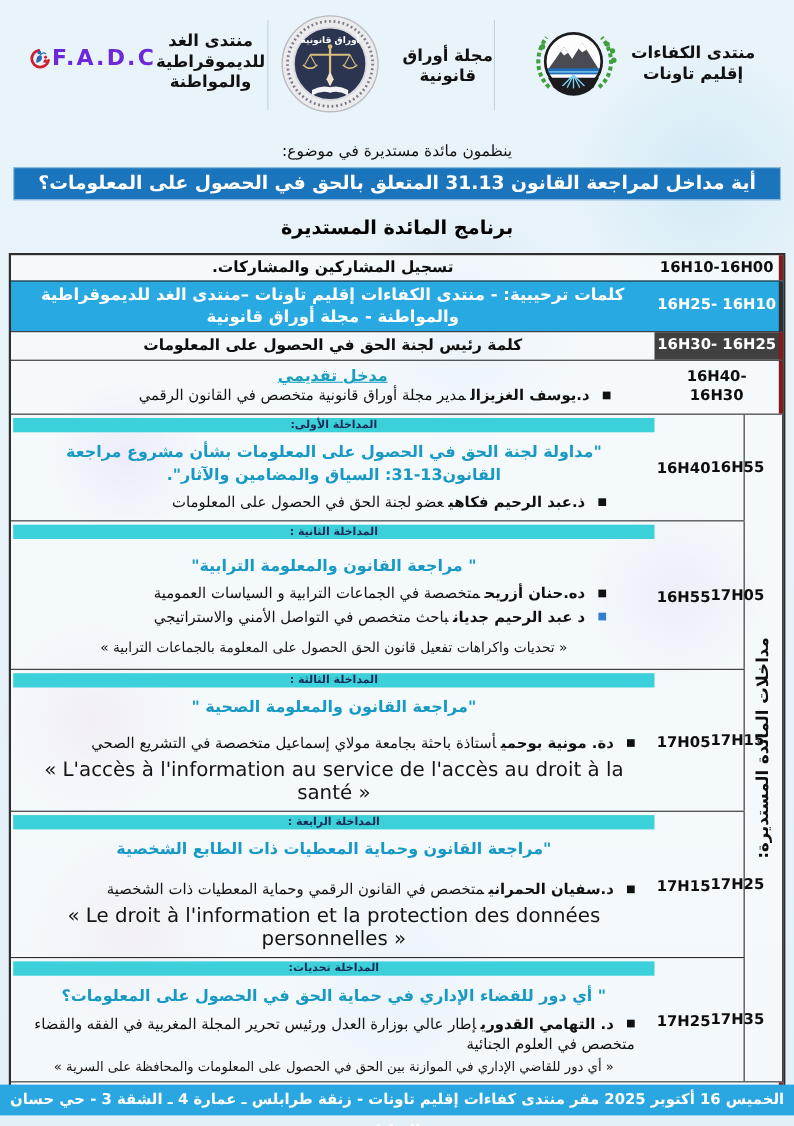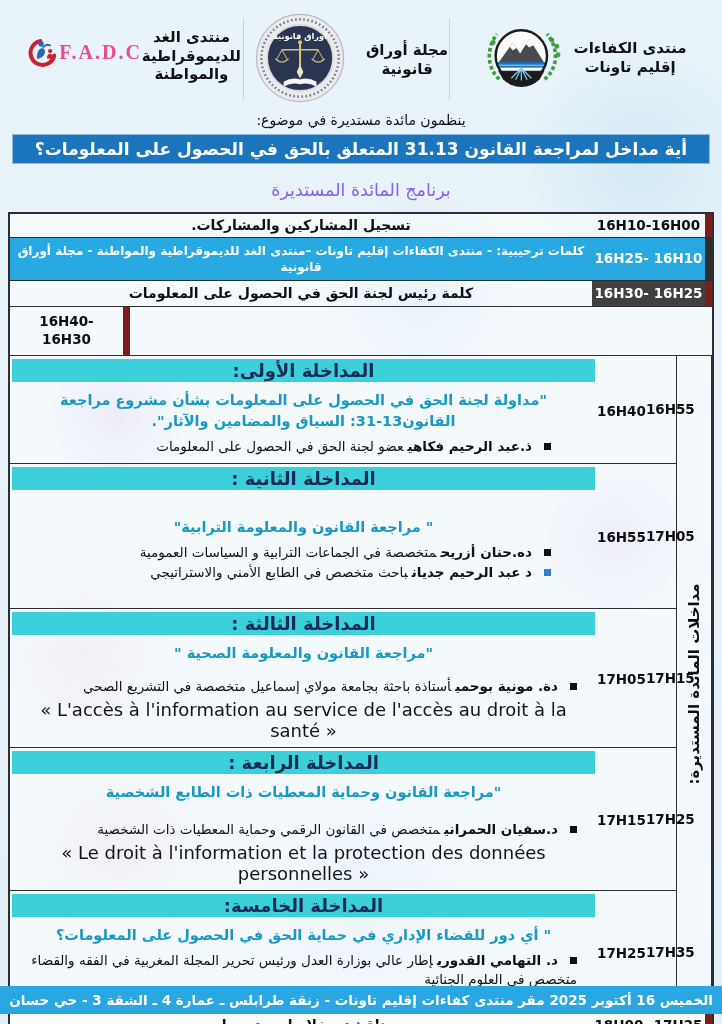--- a/index.html
+++ b/index.html
@@ -12,57 +12,57 @@
       radial-gradient(ellipse at 85px 655px, rgba(226,168,208,.30) 0, rgba(226,168,208,0) 85px),
       radial-gradient(circle at 120px 850px, rgba(226,168,208,.28) 0, rgba(226,168,208,0) 90px),
       radial-gradient(circle at 420px 300px, rgba(170,205,235,.35) 0, rgba(170,205,235,0) 110px),
       radial-gradient(circle at 640px 160px, rgba(185,225,240,.45) 0, rgba(185,225,240,0) 120px),
       radial-gradient(circle at 360px 900px, rgba(170,205,235,.30) 0, rgba(170,205,235,0) 110px),
       linear-gradient(#e9f3fa,#e4f0f8);
   }
   .logos-row{display:flex;justify-content:space-between;align-items:flex-start;padding:6px 26px 0;position:relative;}
   .logo-cell{display:flex;flex-direction:row;align-items:center;width:215px;}
   .logo-caption{font-weight:bold;font-size:15px;color:#111;margin-top:4px;text-align:center;line-height:1.25;}
-  .fadc-acro{font-weight:bold;font-size:20px;letter-spacing:2px;color:#ec4899;margin-top:-4px;font-family:Liberation Serif, serif;}
+  .fadc-acro{font-weight:bold;font-size:20px;letter-spacing:2px;color:#6d28d9;margin-top:-4px;}
   .logo-divider{position:absolute;top:18px;width:1px;height:82px;background:#c4d3de;}
   .divider-1{left:243px;} .divider-2{left:449px;}
 
-  .intro-line{text-align:center;font-size:14px;color:#101010;margin-top:2px;direction:rtl;}
+  .intro-line{text-align:center;font-size:14px;color:#101010;margin-top:20px;direction:rtl;}
   .banner{margin:6px 12px 0;background:#1b75bc;color:#fff;font-weight:bold;font-size:17px;
           text-align:center;padding:5px 0;direction:rtl;box-shadow:0 0 0 1px rgba(255,255,255,.5) inset;}
-  .program-title{text-align:center;font-weight:normal;font-size:17.5px;color:#8b5cf6;margin:16px 0 12px;direction:rtl;}
+  .program-title{text-align:center;font-weight:bold;font-size:17.5px;color:#000000;margin:16px 0 12px;direction:rtl;}
 
   .agenda{margin:0 8px;border:2px solid #2e2e2e;background:rgba(255,255,255,.55);}
   .a-row{display:flex;align-items:stretch;border-top:1px solid #2e2e2e;}
   .a-row:first-child{border-top:none;}
   .a-content{flex:1;display:flex;flex-direction:column;justify-content:center;direction:rtl;}
   .a-text{text-align:center;font-weight:bold;font-size:14px;color:#0e0e0e;padding:2px 6px;line-height:1.35;}
-  .a-time{width:113px;border-right:7px solid #7f1d1d;display:flex;flex-direction:column;align-items:center;justify-content:center;
+  .a-time{width:113px;border-right:4px solid #7f1d1d;display:flex;flex-direction:column;align-items:center;justify-content:center;
           font-weight:bold;font-size:13.5px;color:#0e0e0e;direction:ltr;text-align:center;line-height:1.3;}
   .row-reg{min-height:23px;}
   .row-welcome{min-height:42px;background:#29a9e2;}
-  .row-welcome .a-text{color:#fff;font-size:12px;}
+  .row-welcome .a-text{color:#fff;font-size:15px;}
   .row-welcome .a-time{color:#fff;border-right-color:#2e2e2e;}
   .row-chair{min-height:25px;}
   .time-blue{background:#404040;color:#fff !important;}
   .row-intro{min-height:48px;}
   .intro-heading{color:#1a9fbc;font-weight:bold;font-size:14.5px;text-decoration:underline;text-align:center;margin-top:2px;}
 
   .speaker{direction:rtl;text-align:right;font-size:13.5px;color:#111;padding:1px 40px 1px 8px;line-height:1.4;}
   .bullet{display:inline-block;width:7px;height:7px;background:#111;margin-left:12px;vertical-align:1px;}
   .bullet.blue{background:#2e7fd0;}
   .sp-name{font-weight:bold;margin-left:4px;}
   .sp-desc{font-weight:normal;}
 
   .blocks-wrap{display:flex;align-items:stretch;border-top:1px solid #2e2e2e;}
   .blocks-col{flex:1;display:flex;flex-direction:column;}
   .block{display:flex;align-items:stretch;border-top:1px solid #2e2e2e;}
   .block:first-child{border-top:none;}
   .block-main{flex:1;display:flex;flex-direction:column;}
-  .bar{background:#3bd0da;color:#182a55;font-weight:bold;font-size:18px;text-align:center;
+  .bar{background:#3bd0da;color:#182a55;font-weight:bold;font-size:10px;text-align:center;
        margin:3px 2px 1px;padding:1px 0;direction:rtl;}
   .block-body{flex:1;padding:3px 6px 6px;display:flex;flex-direction:column;justify-content:center;direction:rtl;}
   .b-title{color:#1799c4;font-weight:bold;font-size:14.5px;text-align:center;line-height:1.45;margin:4px 10px;}
   .note{direction:rtl;text-align:center;font-size:12.5px;color:#141414;margin-top:9px;padding:0 6px;}
   .latin{direction:ltr;text-align:center;font-size:18px;color:#141414;margin-top:2px;}
   .block-time{width:79px;border-right:1px solid #2e2e2e;display:flex;flex-direction:row;align-items:center;
               font-weight:bold;font-size:13.5px;color:#0e0e0e;direction:ltr;}
   .t-start{padding-top:3px;}
   .t-end{flex:1;display:flex;align-items:center;}
   .side-strip{width:34px;border-right:1px solid #2e2e2e;display:flex;align-items:center;justify-content:center;overflow:visible;}
@@ -157,20 +157,26 @@
   </div>
 
   <div class="a-row row-chair">
     <div class="a-content">
         <div class="a-text">كلمة رئيس لجنة الحق في الحصول على المعلومات</div>
       </div>
     <div class="a-time time-blue">16H30- 16H25</div>
   </div>
 
   <div class="a-row row-intro">
+    <div class="a-content">
+      <div class="intro-heading">مدخل تقديمي</div>
+      <div class="speaker">
+        <span class="bullet"></span><span class="sp-name">د.يوسف الغزيزال</span><span class="sp-desc">مدير مجلة أوراق قانونية متخصص في القانون الرقمي</span>
+      </div>
+    </div>
     <div class="a-time">
       <span>16H40-</span>
       <span>16H30</span>
     </div>
   </div>
 
   <div class="blocks-wrap">
     <div class="blocks-col">
 
       <div class="block">
@@ -191,22 +197,23 @@
 
       <div class="block">
         <div class="block-main">
           <div class="bar">المداخلة الثانية :</div>
           <div class="block-body" style="min-height:108px;">
             <div class="b-title">" مراجعة القانون والمعلومة الترابية"</div>
             <div class="speaker">
               <span class="bullet"></span><span class="sp-name">ده.حنان أزريح</span><span class="sp-desc">متخصصة  في الجماعات الترابية و السياسات العمومية</span>
             </div>
             <div class="speaker">
-              <span class="bullet blue"></span><span class="sp-name">د عبد الرحيم جديان</span><span class="sp-desc">باحث متخصص في الطابع الأمني والاستراتيجي</span>
-            </div>
+              <span class="bullet blue"></span><span class="sp-name">د عبد الرحيم جديان</span><span class="sp-desc">باحث متخصص في التواصل الأمني والاستراتيجي</span>
+            </div>
+            <div class="note">« تحديات واكراهات تفعيل قانون الحق الحصول على المعلومة بالجماعات الترابية »</div>
           </div>
         </div>
         <div class="block-time">
           <span class="t-start">16H55</span>
           <span class="t-end">17H05</span>
         </div>
       </div>
 
       <div class="block">
         <div class="block-main">
@@ -237,21 +244,21 @@
           </div>
         </div>
         <div class="block-time">
           <span class="t-start">17H15</span>
           <span class="t-end">17H25</span>
         </div>
       </div>
 
       <div class="block">
         <div class="block-main">
-          <div class="bar">المداخلة الخامسة:</div>
+          <div class="bar">المداخلة تحديات:</div>
           <div class="block-body" style="min-height:86px;">
             <div class="b-title">" أي دور للقضاء الإداري في حماية الحق في الحصول على المعلومات؟</div>
             <div class="speaker" style="padding-right:14px;">
               <span class="bullet"></span><span class="sp-name">د. التهامي القدوري</span><span class="sp-desc">إطار عالي بوزارة العدل ورئيس تحرير المجلة المغربية في الفقه والقضاء متخصص في العلوم الجنائية</span>
             </div>
             <div class="note" style="margin-top:2px;font-size:12px;">« أي دور للقاضي الإداري في الموازنة بين الحق في الحصول على المعلومات والمحافظة على السرية »</div>
           </div>
         </div>
         <div class="block-time">
           <span class="t-start">17H25</span>

